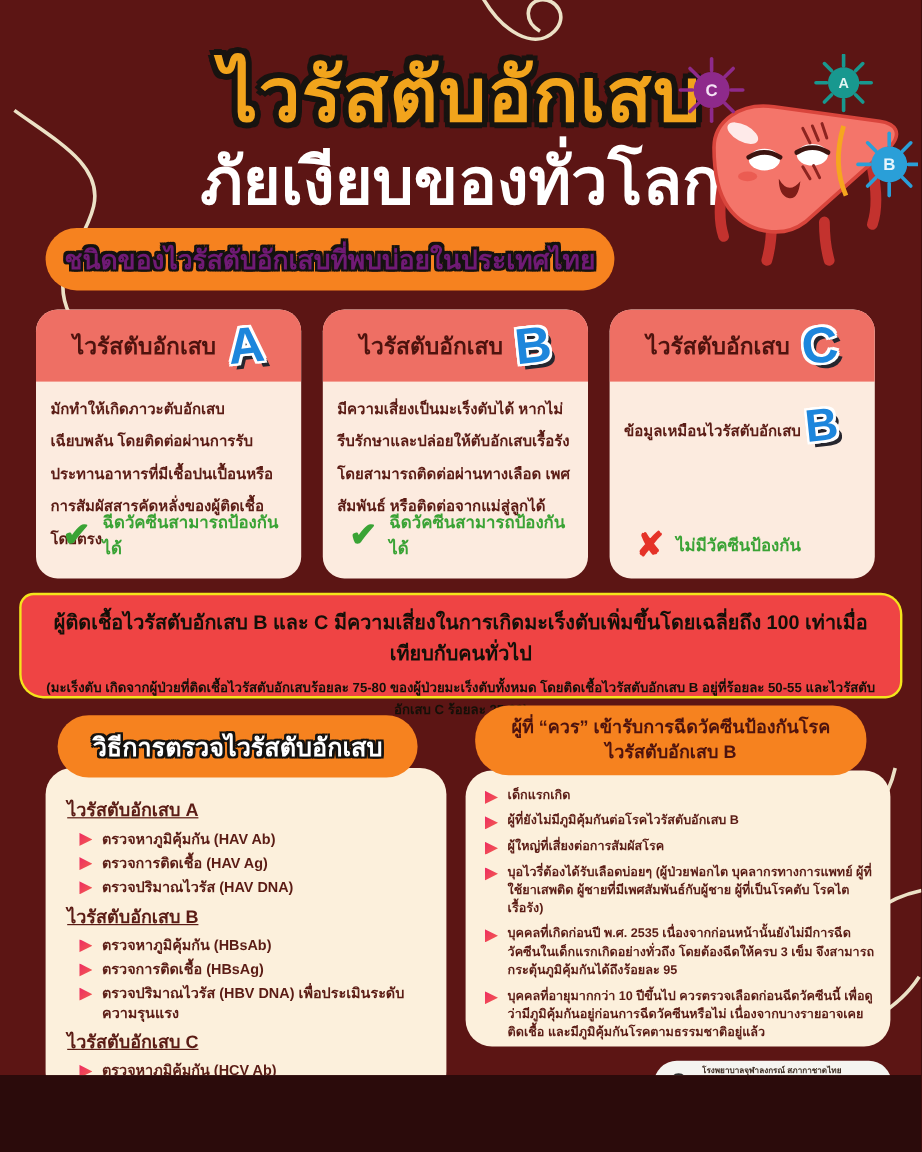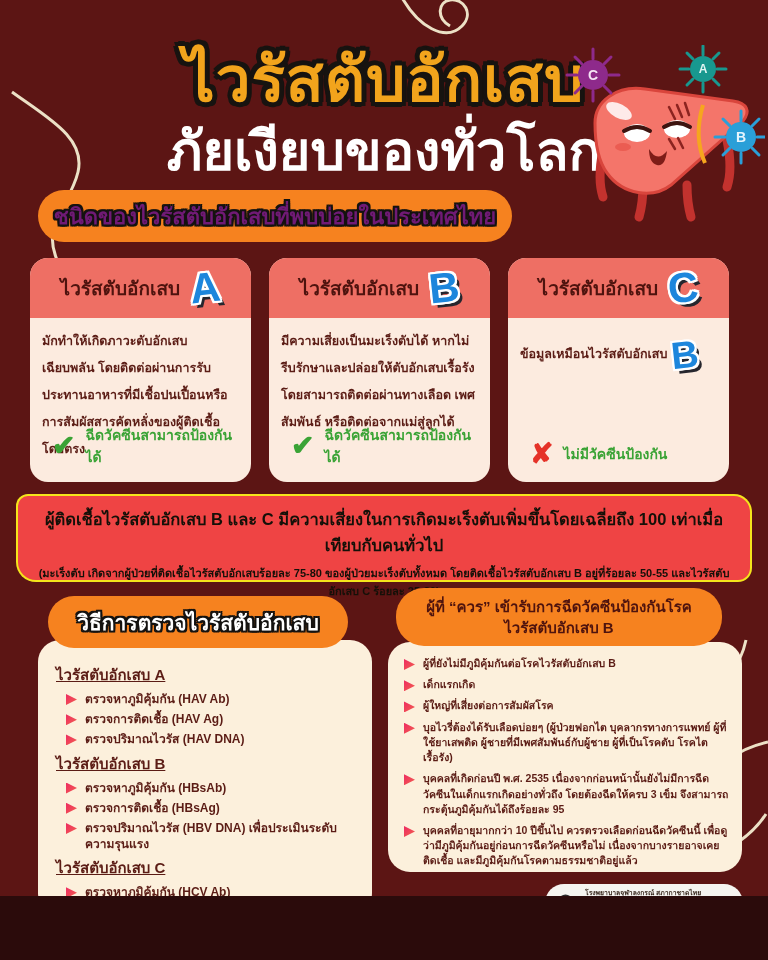--- a/index.html
+++ b/index.html
@@ -38,21 +38,21 @@
   .card { top:258px; width:221px; height:224px; border-radius:18px; overflow:hidden; background:#fcebdf; }
   .card.c1 { left:30px; } .card.c2 { left:269px; } .card.c3 { left:508px; }
   .card-head { height:60px; background:#ee6f64; display:flex; align-items:center; justify-content:center; gap:10px; }
   .card-head .ttl { font-size:19px; font-weight:800; color:#4e130e; }
   .sticker {
     font-size:42px; font-weight:800; color:#1d86dc; line-height:1; display:inline-block; transform:rotate(-6deg);
     text-shadow:-2px -2px 0 #fff, 2px -2px 0 #fff, -2px 2px 0 #fff, 2px 2px 0 #fff,
                 -2px 0 0 #fff, 2px 0 0 #fff, 0 -2px 0 #fff, 0 2px 0 #fff, 4px 5px 0 #26262e;
   }
   .card-body { padding:10px 12px 0 12px; font-size:12.5px; font-weight:700; color:#5b1c15; line-height:2.15; }
-  .card-body-row { display:flex; align-items:flex-start; gap:4px; padding:18px 26px 0 12px; }
+  .card-body-row { display:flex; align-items:center; gap:4px; padding:18px 26px 0 12px; }
   .card-body-row .txt { font-size:12.5px; font-weight:700; color:#5b1c15; line-height:1.6; padding-top:8px; }
   .mark-row { position:absolute; left:22px; right:8px; bottom:14px; display:flex; align-items:center; gap:10px; }
   .mark { font-size:28px; font-weight:900; line-height:1; }
   .mark.check { color:#3aa335; } .mark.cross { color:#e53228; }
   .mark-note { font-size:14px; font-weight:800; color:#3aa335; }
 
   
   .highlight {
     left:18px; top:496px; width:732px; height:84px; background:#ef4444;
     border-radius:10px 16px 12px 18px; padding:10px 14px 0 14px; text-align:center;
@@ -293,25 +293,25 @@
       </div>
   </div>
 
   <div class="abs pill-head pill-right">
     <span>ผู้ที่ “ควร” เข้ารับการฉีดวัคซีนป้องกันโรค</span>
     <span>ไวรัสตับอักเสบ B</span>
   </div>
   <div class="abs panel panel-right">
     <div class="li-row">
         <span class="tri"></span>
+        <span class="li-txt"><span class="lead">เด็กแรกเกิด</span><span class="rest"></span></span>
+      </div>
+    <div class="li-row">
+        <span class="tri"></span>
         <span class="li-txt"><span class="lead">ผู้ที่ยังไม่มีภูมิคุ้มกันต่อโรคไวรัสตับอักเสบ B</span><span class="rest"></span></span>
-      </div>
-    <div class="li-row">
-        <span class="tri"></span>
-        <span class="li-txt"><span class="lead">เด็กแรกเกิด</span><span class="rest"></span></span>
       </div>
     <div class="li-row">
         <span class="tri"></span>
         <span class="li-txt"><span class="lead">ผู้ใหญ่ที่เสี่ยงต่อการสัมผัสโรค</span><span class="rest"></span></span>
       </div>
     <div class="li-row">
         <span class="tri"></span>
         <span class="li-txt"><span class="lead">บุอไวรี่ต้องได้รับเลือดบ่อยๆ</span><span class="rest">(ผู้ป่วยฟอกไต บุคลากรทางการแพทย์ ผู้ที่ใช้ยาเสพติด ผู้ชายที่มีเพศสัมพันธ์กับผู้ชาย ผู้ที่เป็นโรคตับ โรคไตเรื้อรัง)</span></span>
       </div>
     <div class="li-row">

